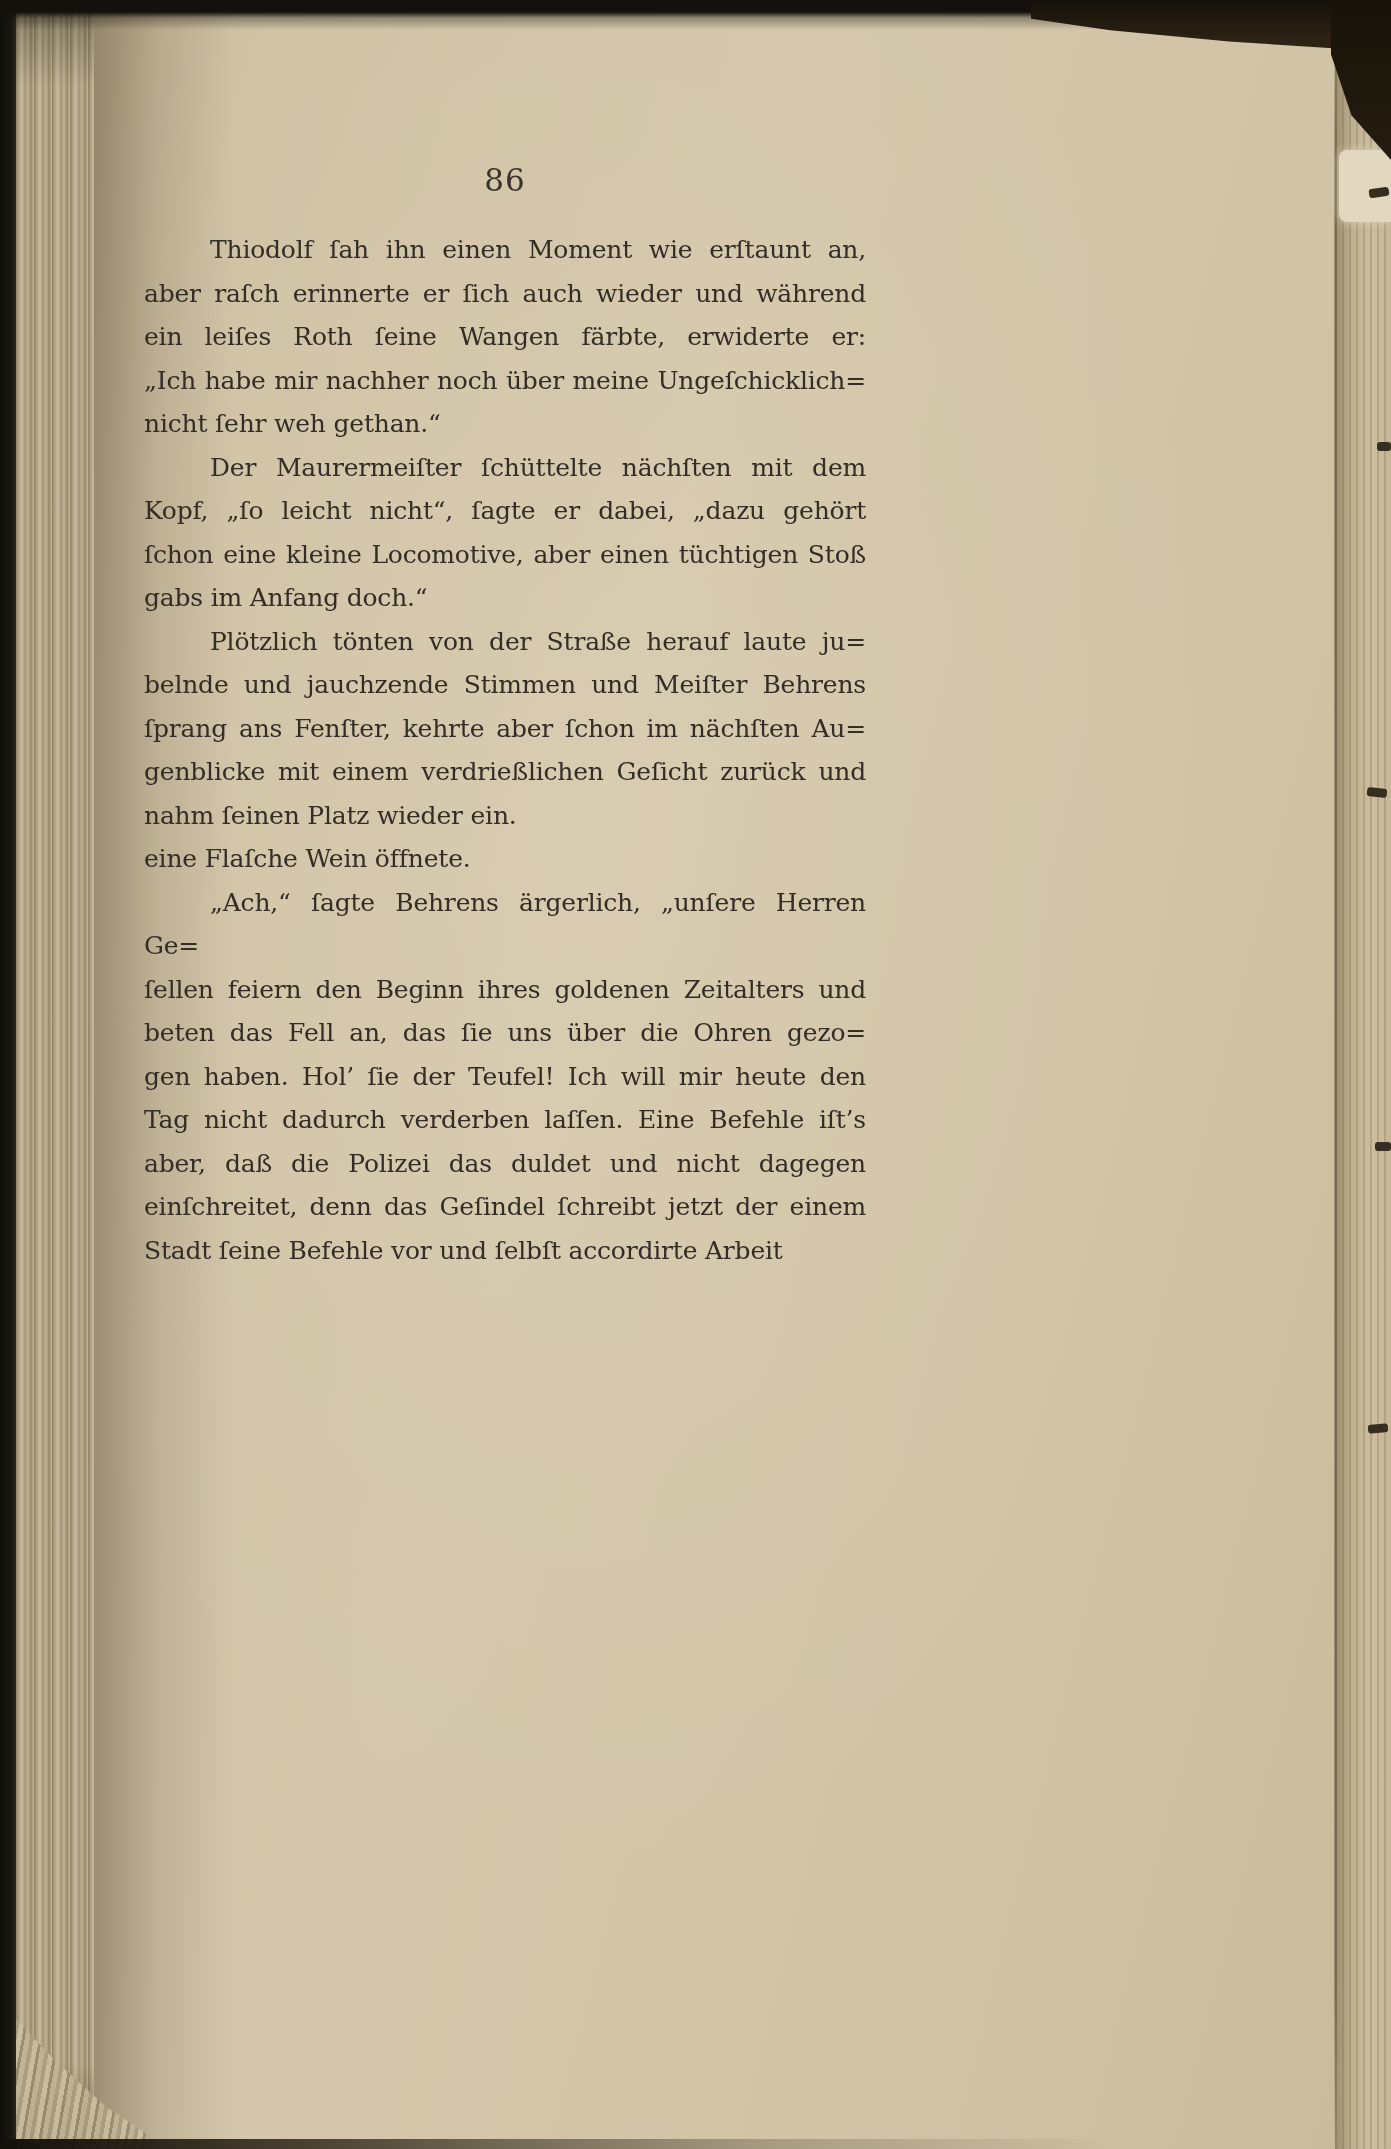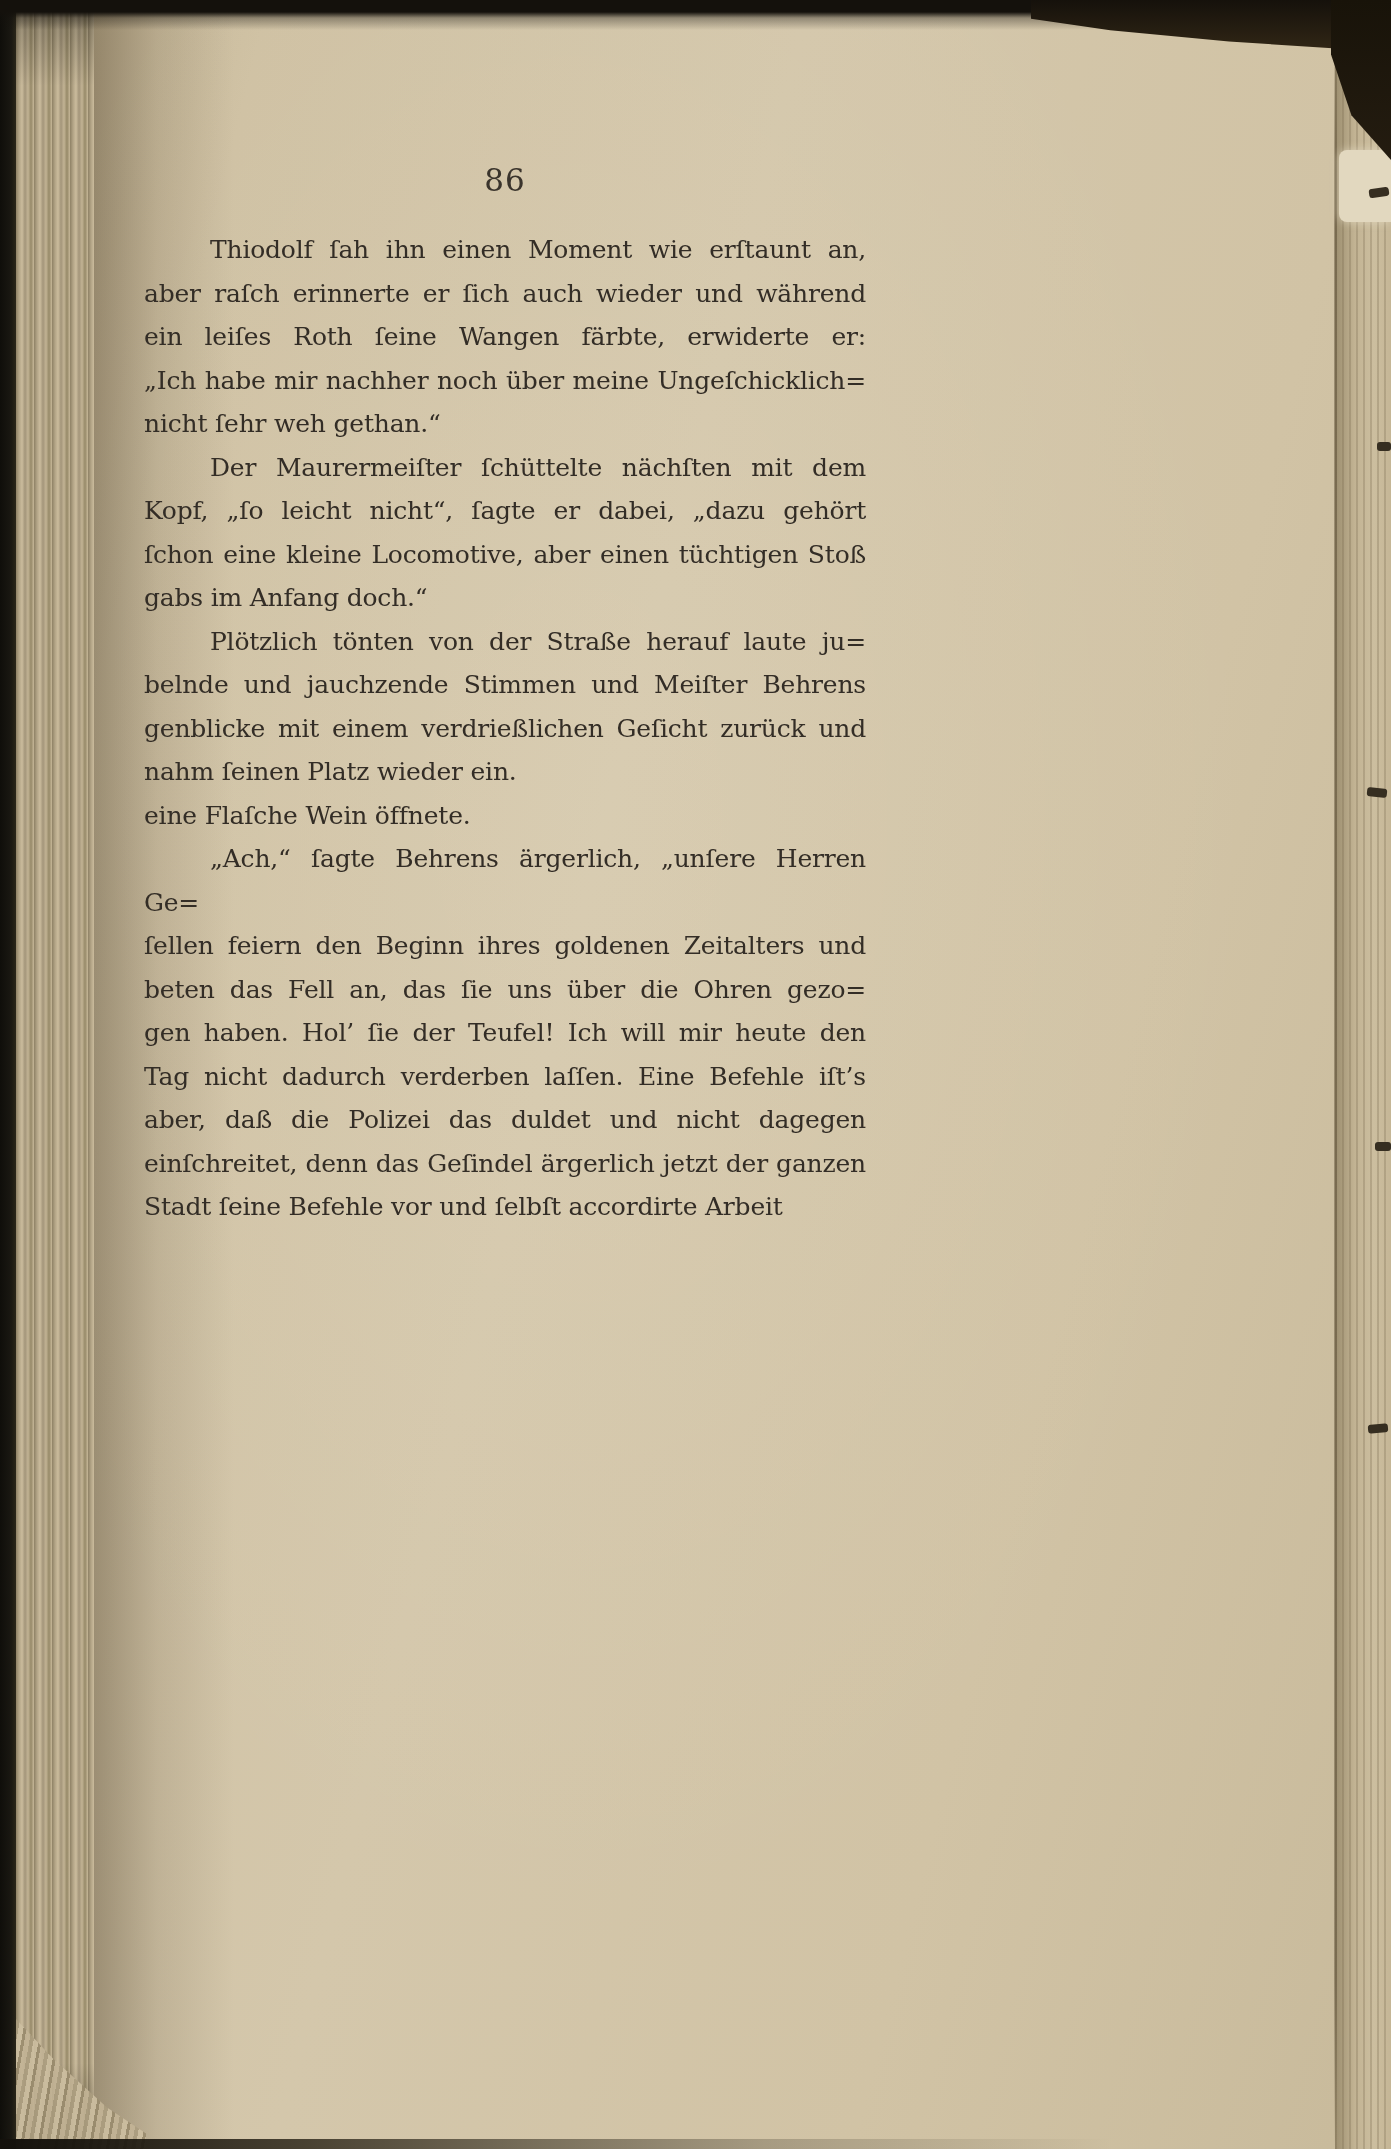--- a/index.html
+++ b/index.html
@@ -154,31 +154,32 @@
         </div>
         <div class="paragraph">
           <div class="line first">Der Maurermeiſter ſchüttelte nächſten mit dem</div>
           <div class="line">Kopf, „ſo leicht nicht“, ſagte er dabei, „dazu gehört</div>
           <div class="line">ſchon eine kleine Locomotive, aber einen tüchtigen Stoß</div>
           <div class="line last">gabs im Anfang doch.“</div>
         </div>
         <div class="paragraph">
           <div class="line first">Plötzlich tönten von der Straße herauf laute ju=</div>
           <div class="line">belnde und jauchzende Stimmen und Meiſter Behrens</div>
+          <div class="line">ſprang ans Fenſter, kehrte aber ſchon im nächſten Au=</div>
           <div class="line">genblicke mit einem verdrießlichen Geſicht zurück und</div>
           <div class="line last">nahm ſeinen Platz wieder ein.</div>
         </div>
         <div class="paragraph">
           <div class="line last">eine Flaſche Wein öffnete.</div>
         </div>
         <div class="paragraph">
           <div class="line first">„Ach,“ ſagte Behrens ärgerlich, „unſere Herren Ge=</div>
           <div class="line">ſellen feiern den Beginn ihres goldenen Zeitalters und</div>
           <div class="line">beten das Fell an, das ſie uns über die Ohren gezo=</div>
           <div class="line">gen haben. Hol’ ſie der Teufel! Ich will mir heute den</div>
           <div class="line">Tag nicht dadurch verderben laſſen. Eine Befehle iſt’s</div>
           <div class="line">aber, daß die Polizei das duldet und nicht dagegen</div>
-          <div class="line">einſchreitet, denn das Geſindel ärgerlich jetzt der ganzen</div>
+          <div class="line">einſchreitet, denn das Geſindel ſchreibt jetzt der einem</div>
           <div class="line last">Stadt ſeine Befehle vor und ſelbſt accordirte Arbeit</div>
         </div>
       </div>
   </div>
 </div>
 
 </body></html>

